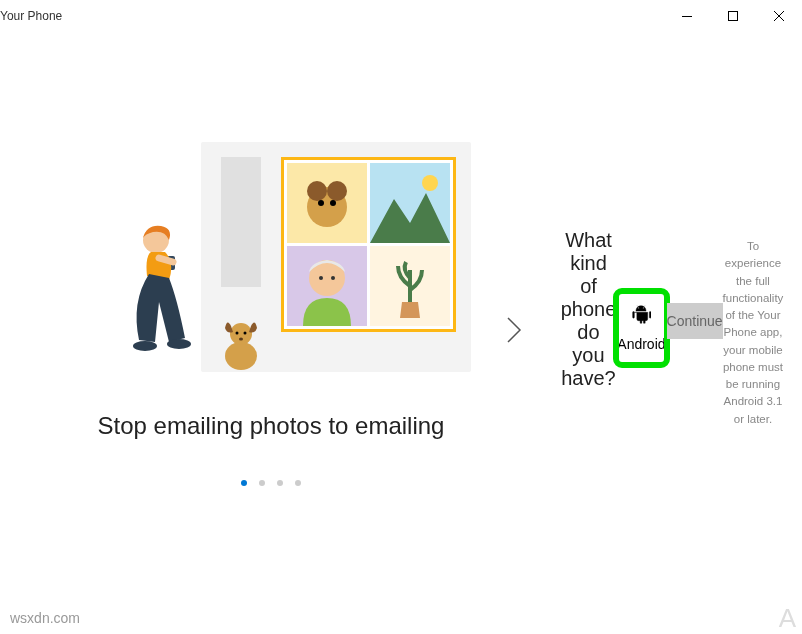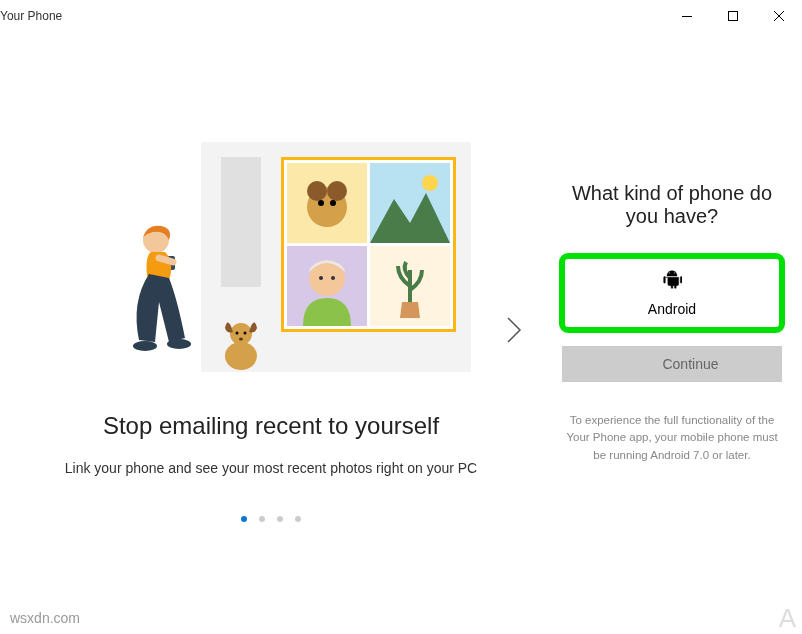--- a/index.html
+++ b/index.html
@@ -21,26 +21,26 @@
     .photo.plant { background: #e8f4e8; }
     .mtn svg, .plant svg { width: 100%; height: 100%; }
     .man { position: absolute; left: 20px; top: 80px; width: 120px; height: 150px; }
     .dog-sit { position: absolute; left: 130px; top: 170px; width: 60px; height: 60px; }
     .h1 { font-size: 24px; font-weight: 400; color: #222; margin-top: 10px; }
     .sub { font-size: 14px; color: #333; margin-top: 20px; text-align: center; }
     .dots { display: flex; gap: 12px; margin-top: 40px; }
     .dot { width: 6px; height: 6px; border-radius: 50%; background: #ccc; }
     .dot.active { background: #0078d4; }
     .next-arrow { position: absolute; right: 10px; top: 50%; transform: translateY(-50%); font-size: 24px; color: #555; cursor: pointer; padding: 10px; }
-    .right { width: 260px; padding: 0 20px; display: flex; flex-direction: column; align-items: center; justify-content: center; }
+    .right { width: 260px; padding: 0 20px; display: flex; flex-direction: row; align-items: center; justify-content: center; }
     .question { font-size: 20px; font-weight: 400; text-align: center; margin-bottom: 28px; margin-top: -20px; color: #222; }
     .option { width: 100%; height: 74px; border: 1px solid #ccc; display: flex; flex-direction: column; align-items: center; justify-content: center; gap: 12px; cursor: pointer; margin-bottom: 10px; background: #fff; font-size: 14px; }
     .option.highlight { outline: 6px solid #00e000; outline-offset: -3px; border-radius: 6px; }
     .option-icon { width: 20px; height: 20px; display: flex; align-items: center; justify-content: center; }
-    .continue-btn { width: 100%; height: 36px; background: #ccc; color: #666; border: none; font-size: 14px; margin-top: 6px; margin-bottom: 30px; padding-left: 37px; }
+    .continue-btn { width: 100%; height: 36px; background: #ccc; color: #666; border: none; font-size: 14px; margin-top: 6px; margin-bottom: 30px; }
     .disclaimer { font-size: 11.5px; color: #888; text-align: center; line-height: 1.5; }
     .watermark1 { position: absolute; bottom: 8px; left: 10px; font-size: 14px; color: #999; }
     .watermark2 { position: absolute; bottom: 0; right: 6px; font-size: 26px; color: #ddd; }
   </style>
 </head>
 <body>
 
 <div class="titlebar">
   <span class="titlebar-title">Your Phone</span>
   <div class="window-controls">
@@ -121,22 +121,21 @@
         <ellipse cx="30" cy="27" rx="2" ry="1.5" fill="#5a3a1a"></ellipse>
       </svg>
     </div>
 
     <div class="next-arrow">
       <svg width="16" height="28">
           <path d="M2 2 L14 14 L2 26" fill="none" stroke="#555" stroke-width="1.5"></path>
         </svg>
     </div>
 
-    <h1 class="h1">Stop emailing recent to yourself</h1>
-    <p class="sub">Link your phone and see your most recent photos right on your PC</p>
+    <h1 class="h1">Stop emailing photos to emailing</h1>
     <div class="dots">
       <div class="dot active"></div>
       <div class="dot"></div>
       <div class="dot"></div>
       <div class="dot"></div>
     </div>
   </div>
 
   <div class="right">
     <div class="question">What kind of phone do you have?</div>
@@ -145,18 +144,18 @@
       <span class="option-icon">
         <svg viewBox="0 0 24 24" width="20" height="20">
             <path fill="#000" d="M6 8a6 6 0 0 1 12 0v.5H6V8zm-2 2h16v8a2 2 0 0 1-2 2h-1v3h-2v-3h-2v3H11v-3H9a2 2 0 0 1-2-2v-8H4zm-2 0a1 1 0 0 1 2 0v6a1 1 0 0 1-2 0v-6zm20 0a1 1 0 0 1 2 0v6a1 1 0 0 1-2 0v-6zM9 5.5a.8.8 0 1 0 0-1.6.8.8 0 0 0 0 1.6zm6 0a.8.8 0 1 0 0-1.6.8.8 0 0 0 0 1.6zM7.5 2L9 3.5M16.5 2L15 3.5" stroke="#000" stroke-width=".5"></path>
           </svg>
       </span>
       <span>Android</span>
     </div>
 
 
     <button class="continue-btn" disabled="">Continue</button>
-    <p class="disclaimer">To experience the full functionality of the Your Phone app, your mobile phone must be running Android 7.0 or later.</p>
+    <p class="disclaimer">To experience the full functionality of the Your Phone app, your mobile phone must be running Android 3.1 or later.</p>
   </div>
 </div>
 
 <div class="watermark1">wsxdn.com</div>
 <div class="watermark2">A</div>
 
 </body></html>

